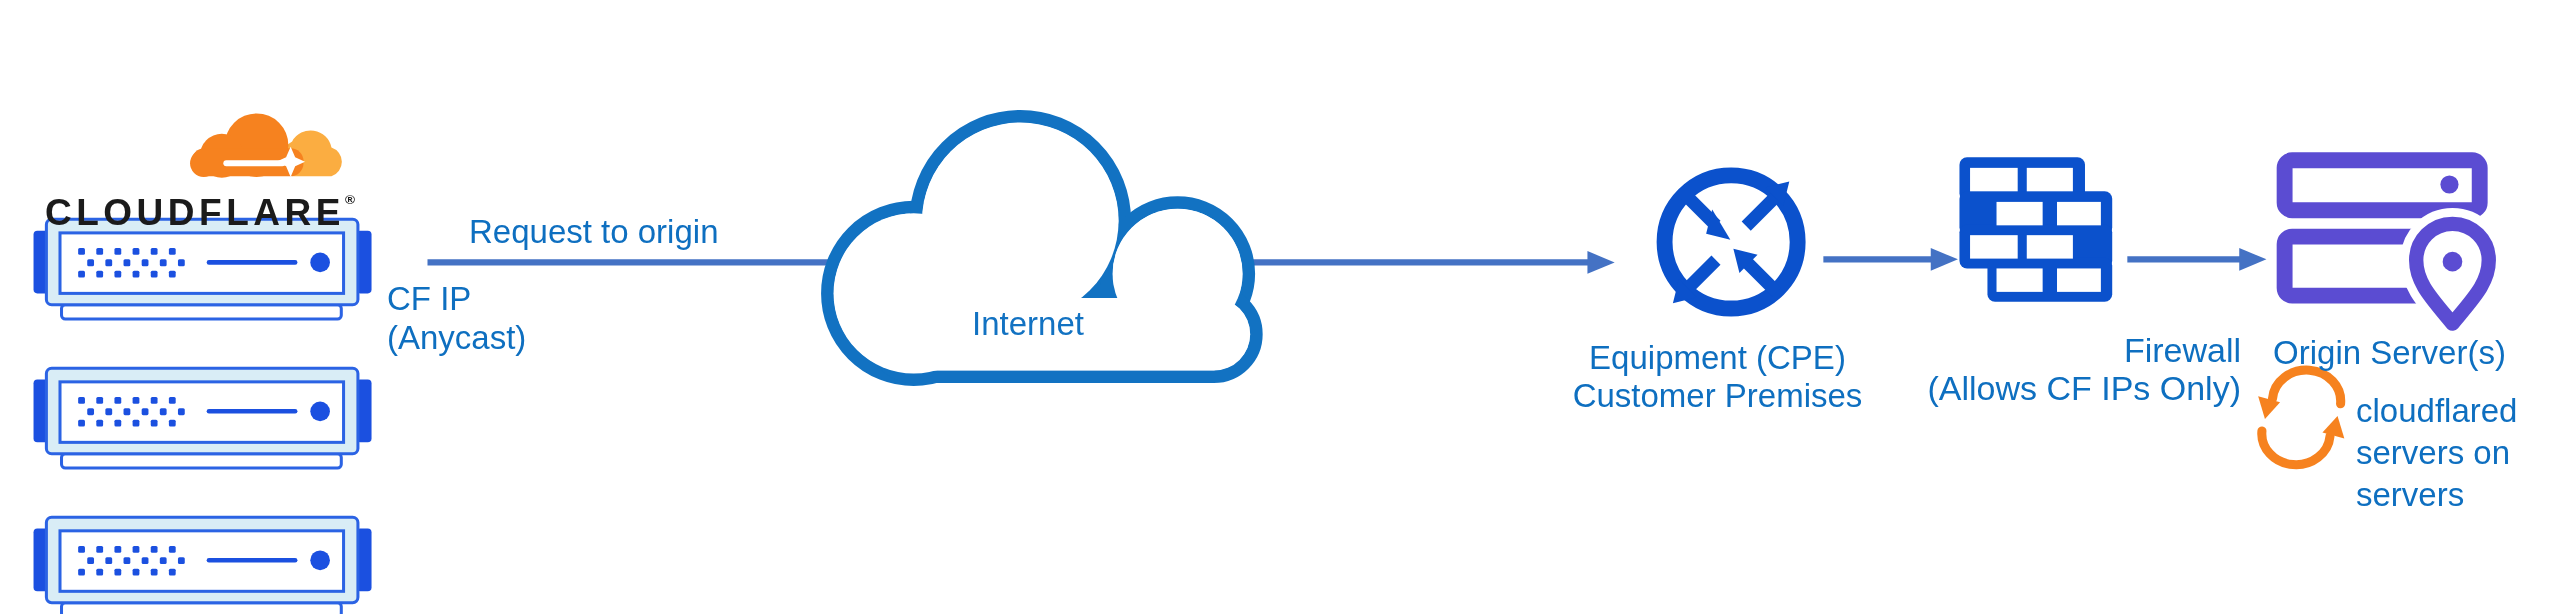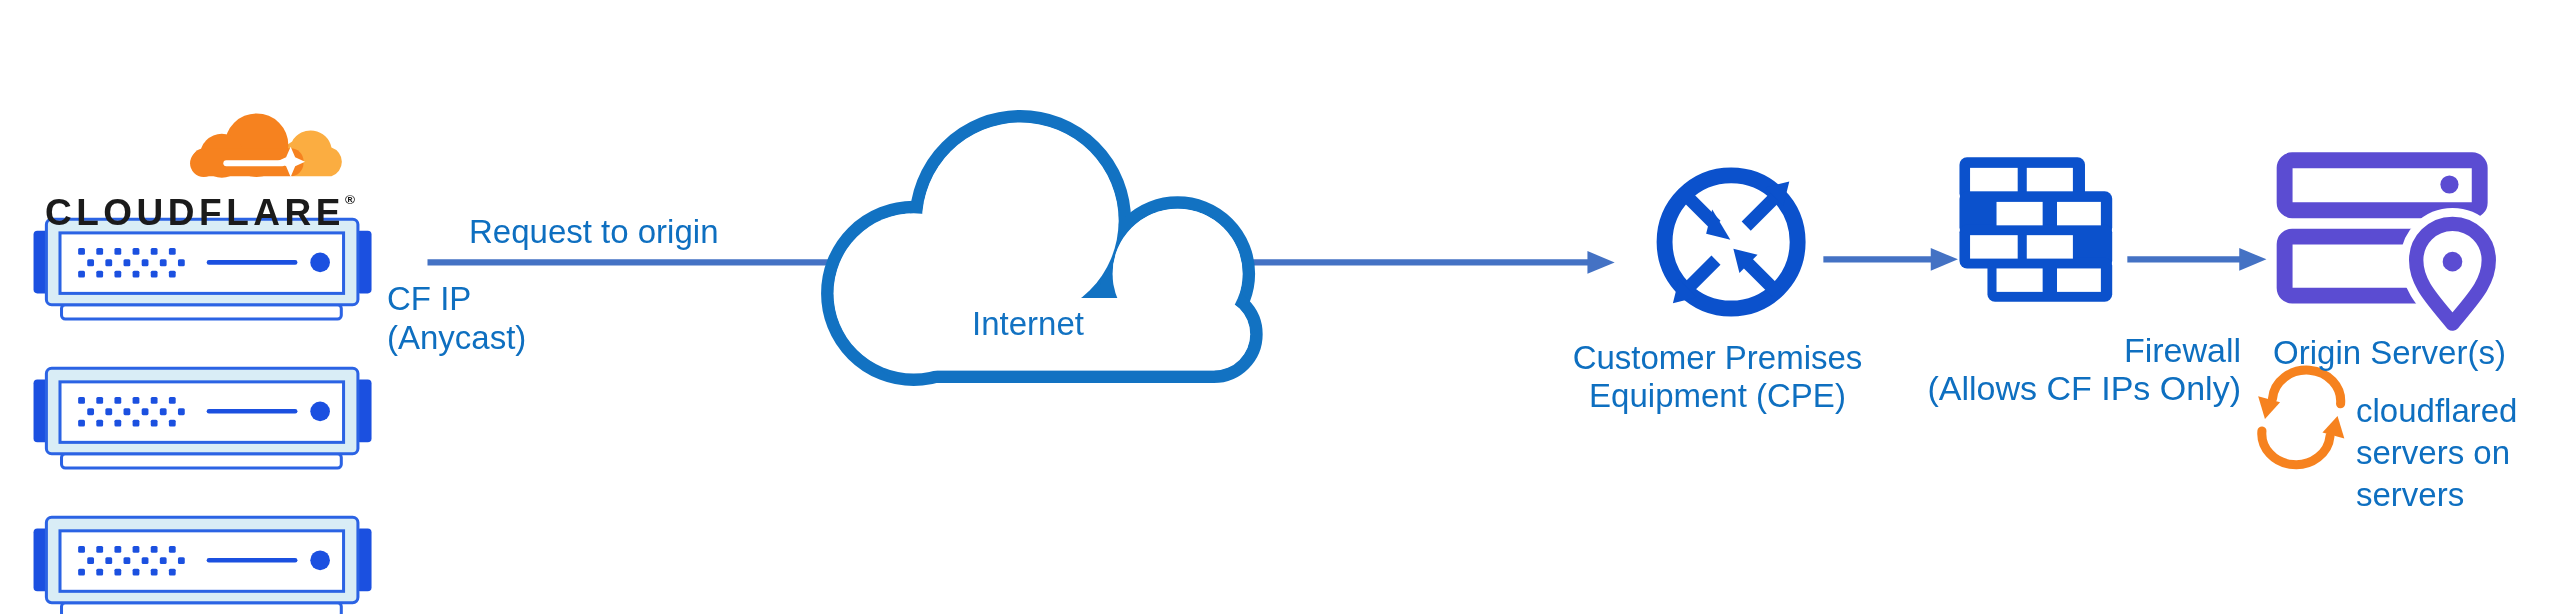--- a/index.html
+++ b/index.html
@@ -226,22 +226,22 @@
   <div class="txt request-label">Request to origin</div>
 
   <div class="txt cfip-label">
     <div>CF IP</div>
     <div>(Anycast)</div>
   </div>
 
   <div class="txt internet-label">Internet</div>
 
   <div class="txt cpe-label">
+    <div>Equipment (CPE)</div>
     <div>Customer Premises</div>
-    <div>Equipment (CPE)</div>
   </div>
 
   <div class="txt fw-label">
     <div>Firewall</div>
     <div>(Allows CF IPs Only)</div>
   </div>
 
   <div class="txt origin-label">Origin Server(s)</div>
 
   <div class="txt cloudflared-label">

